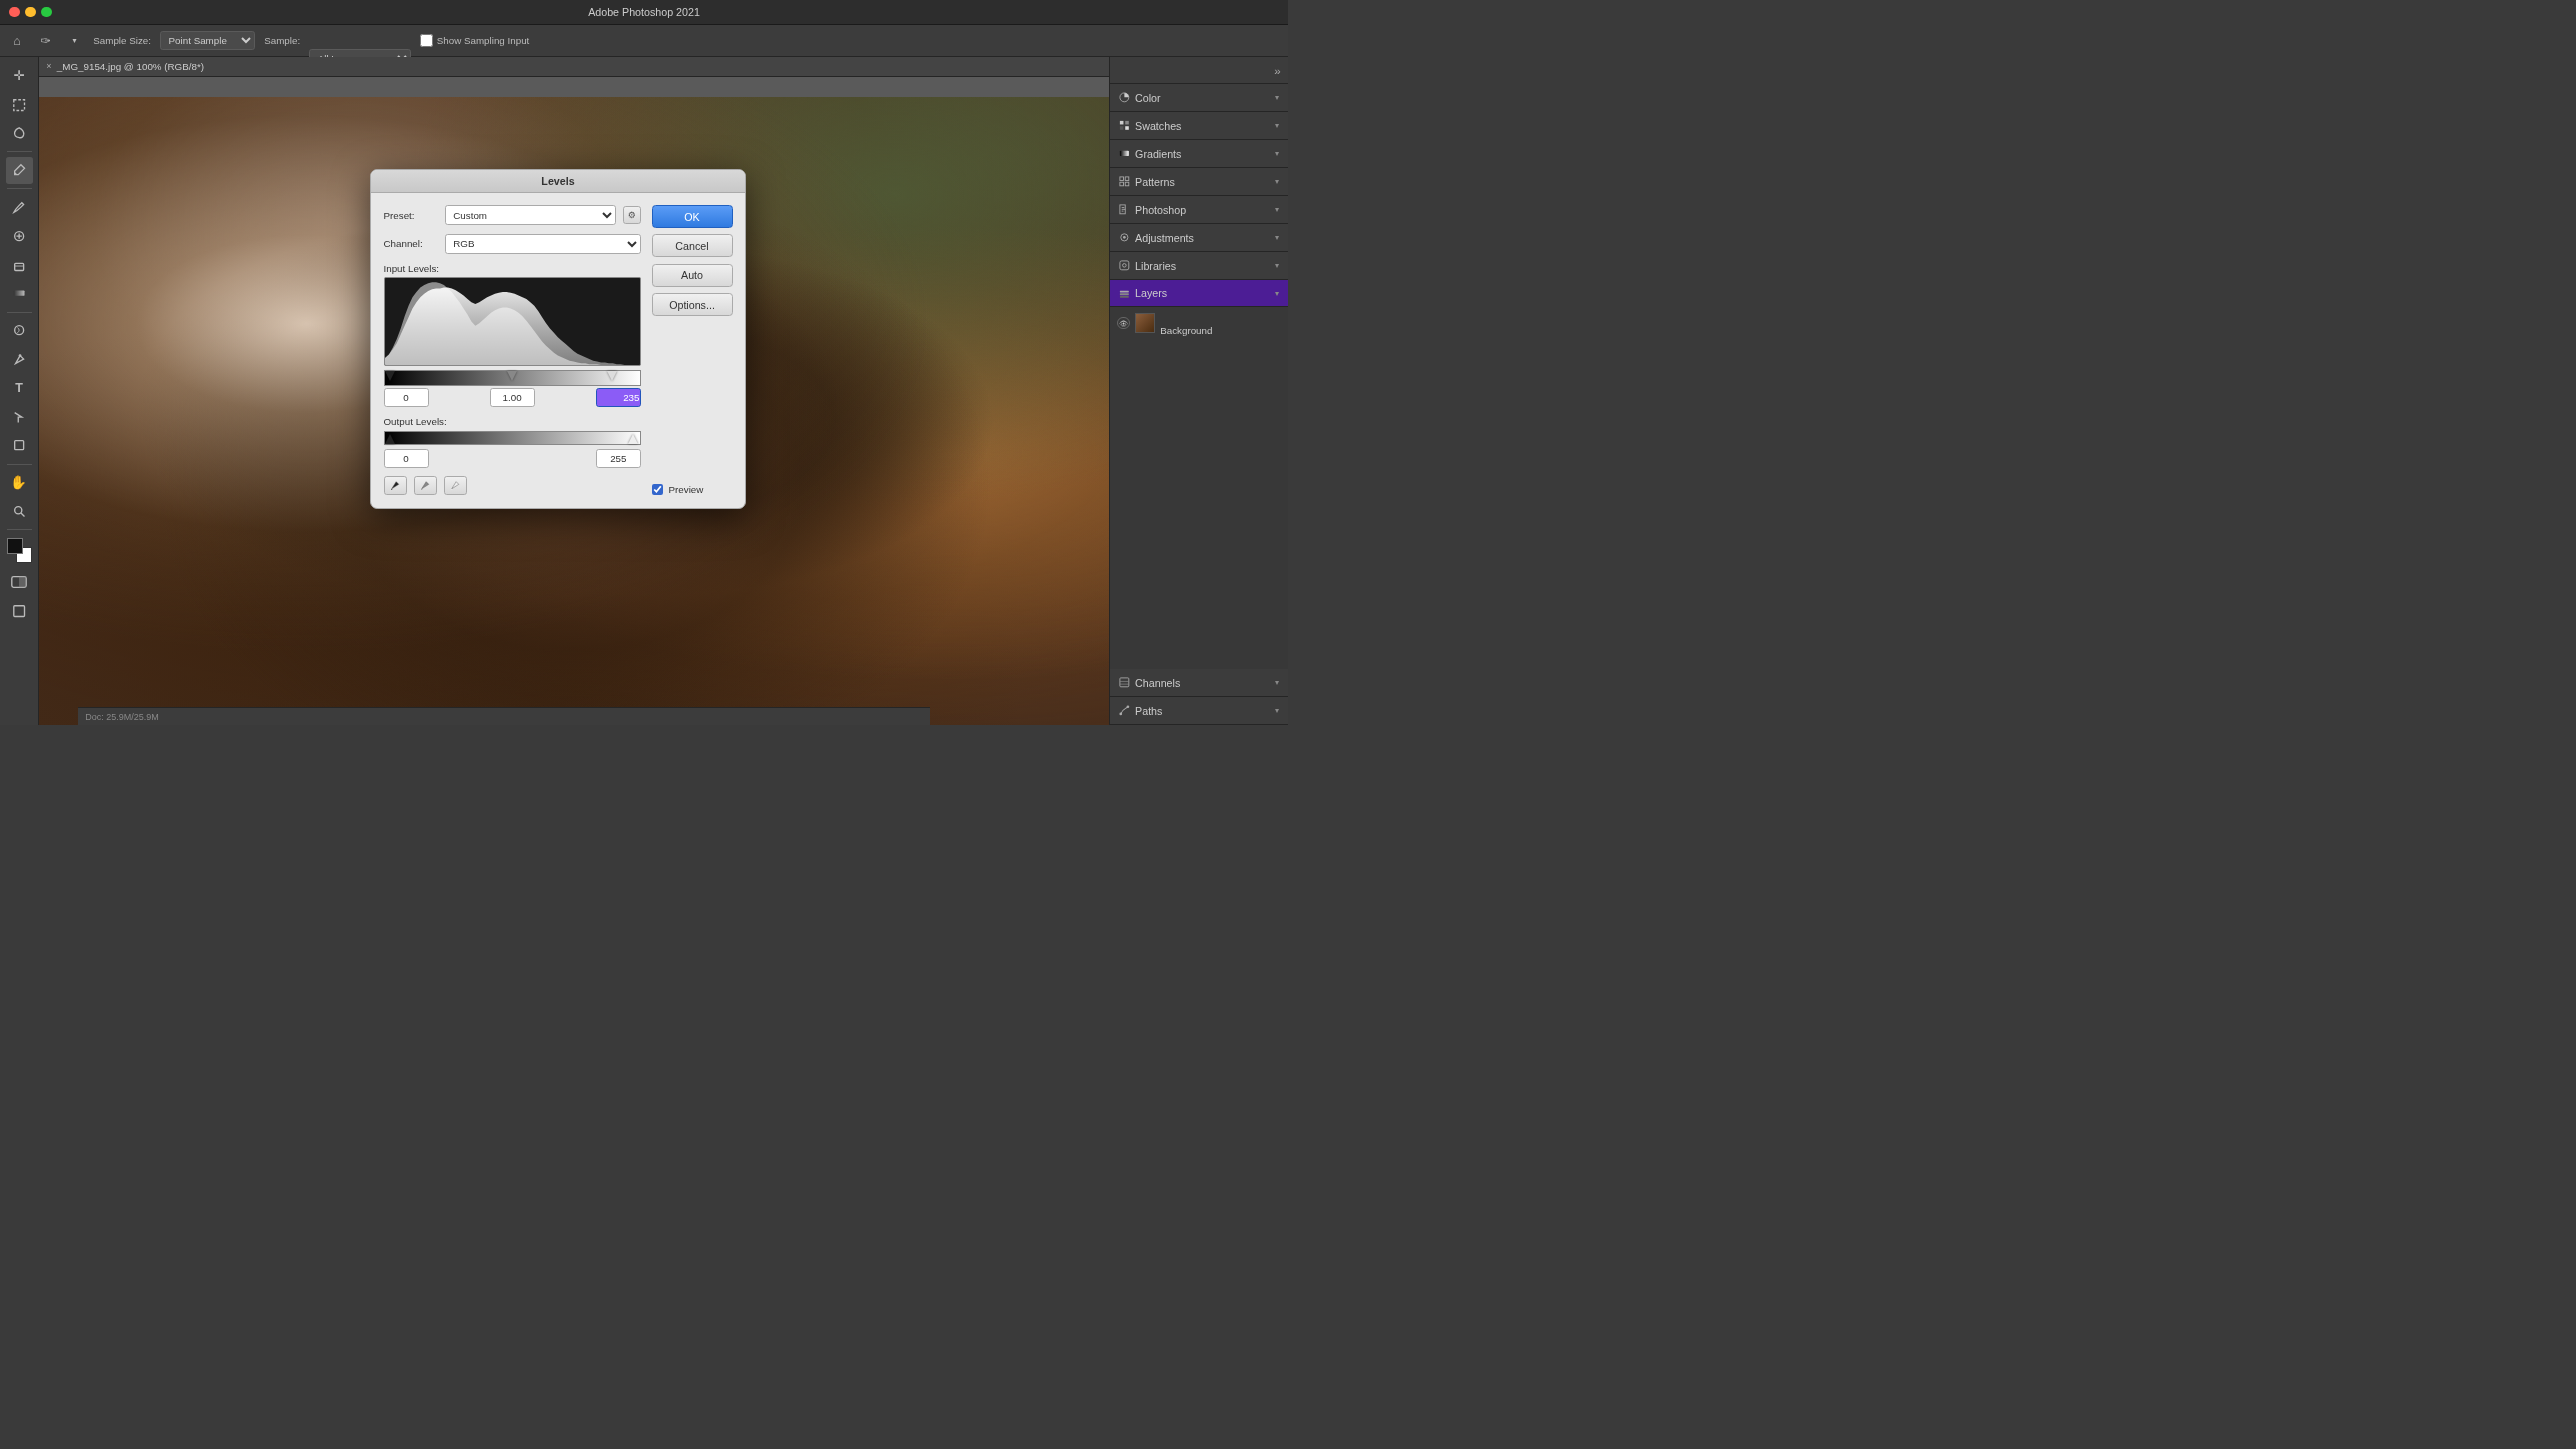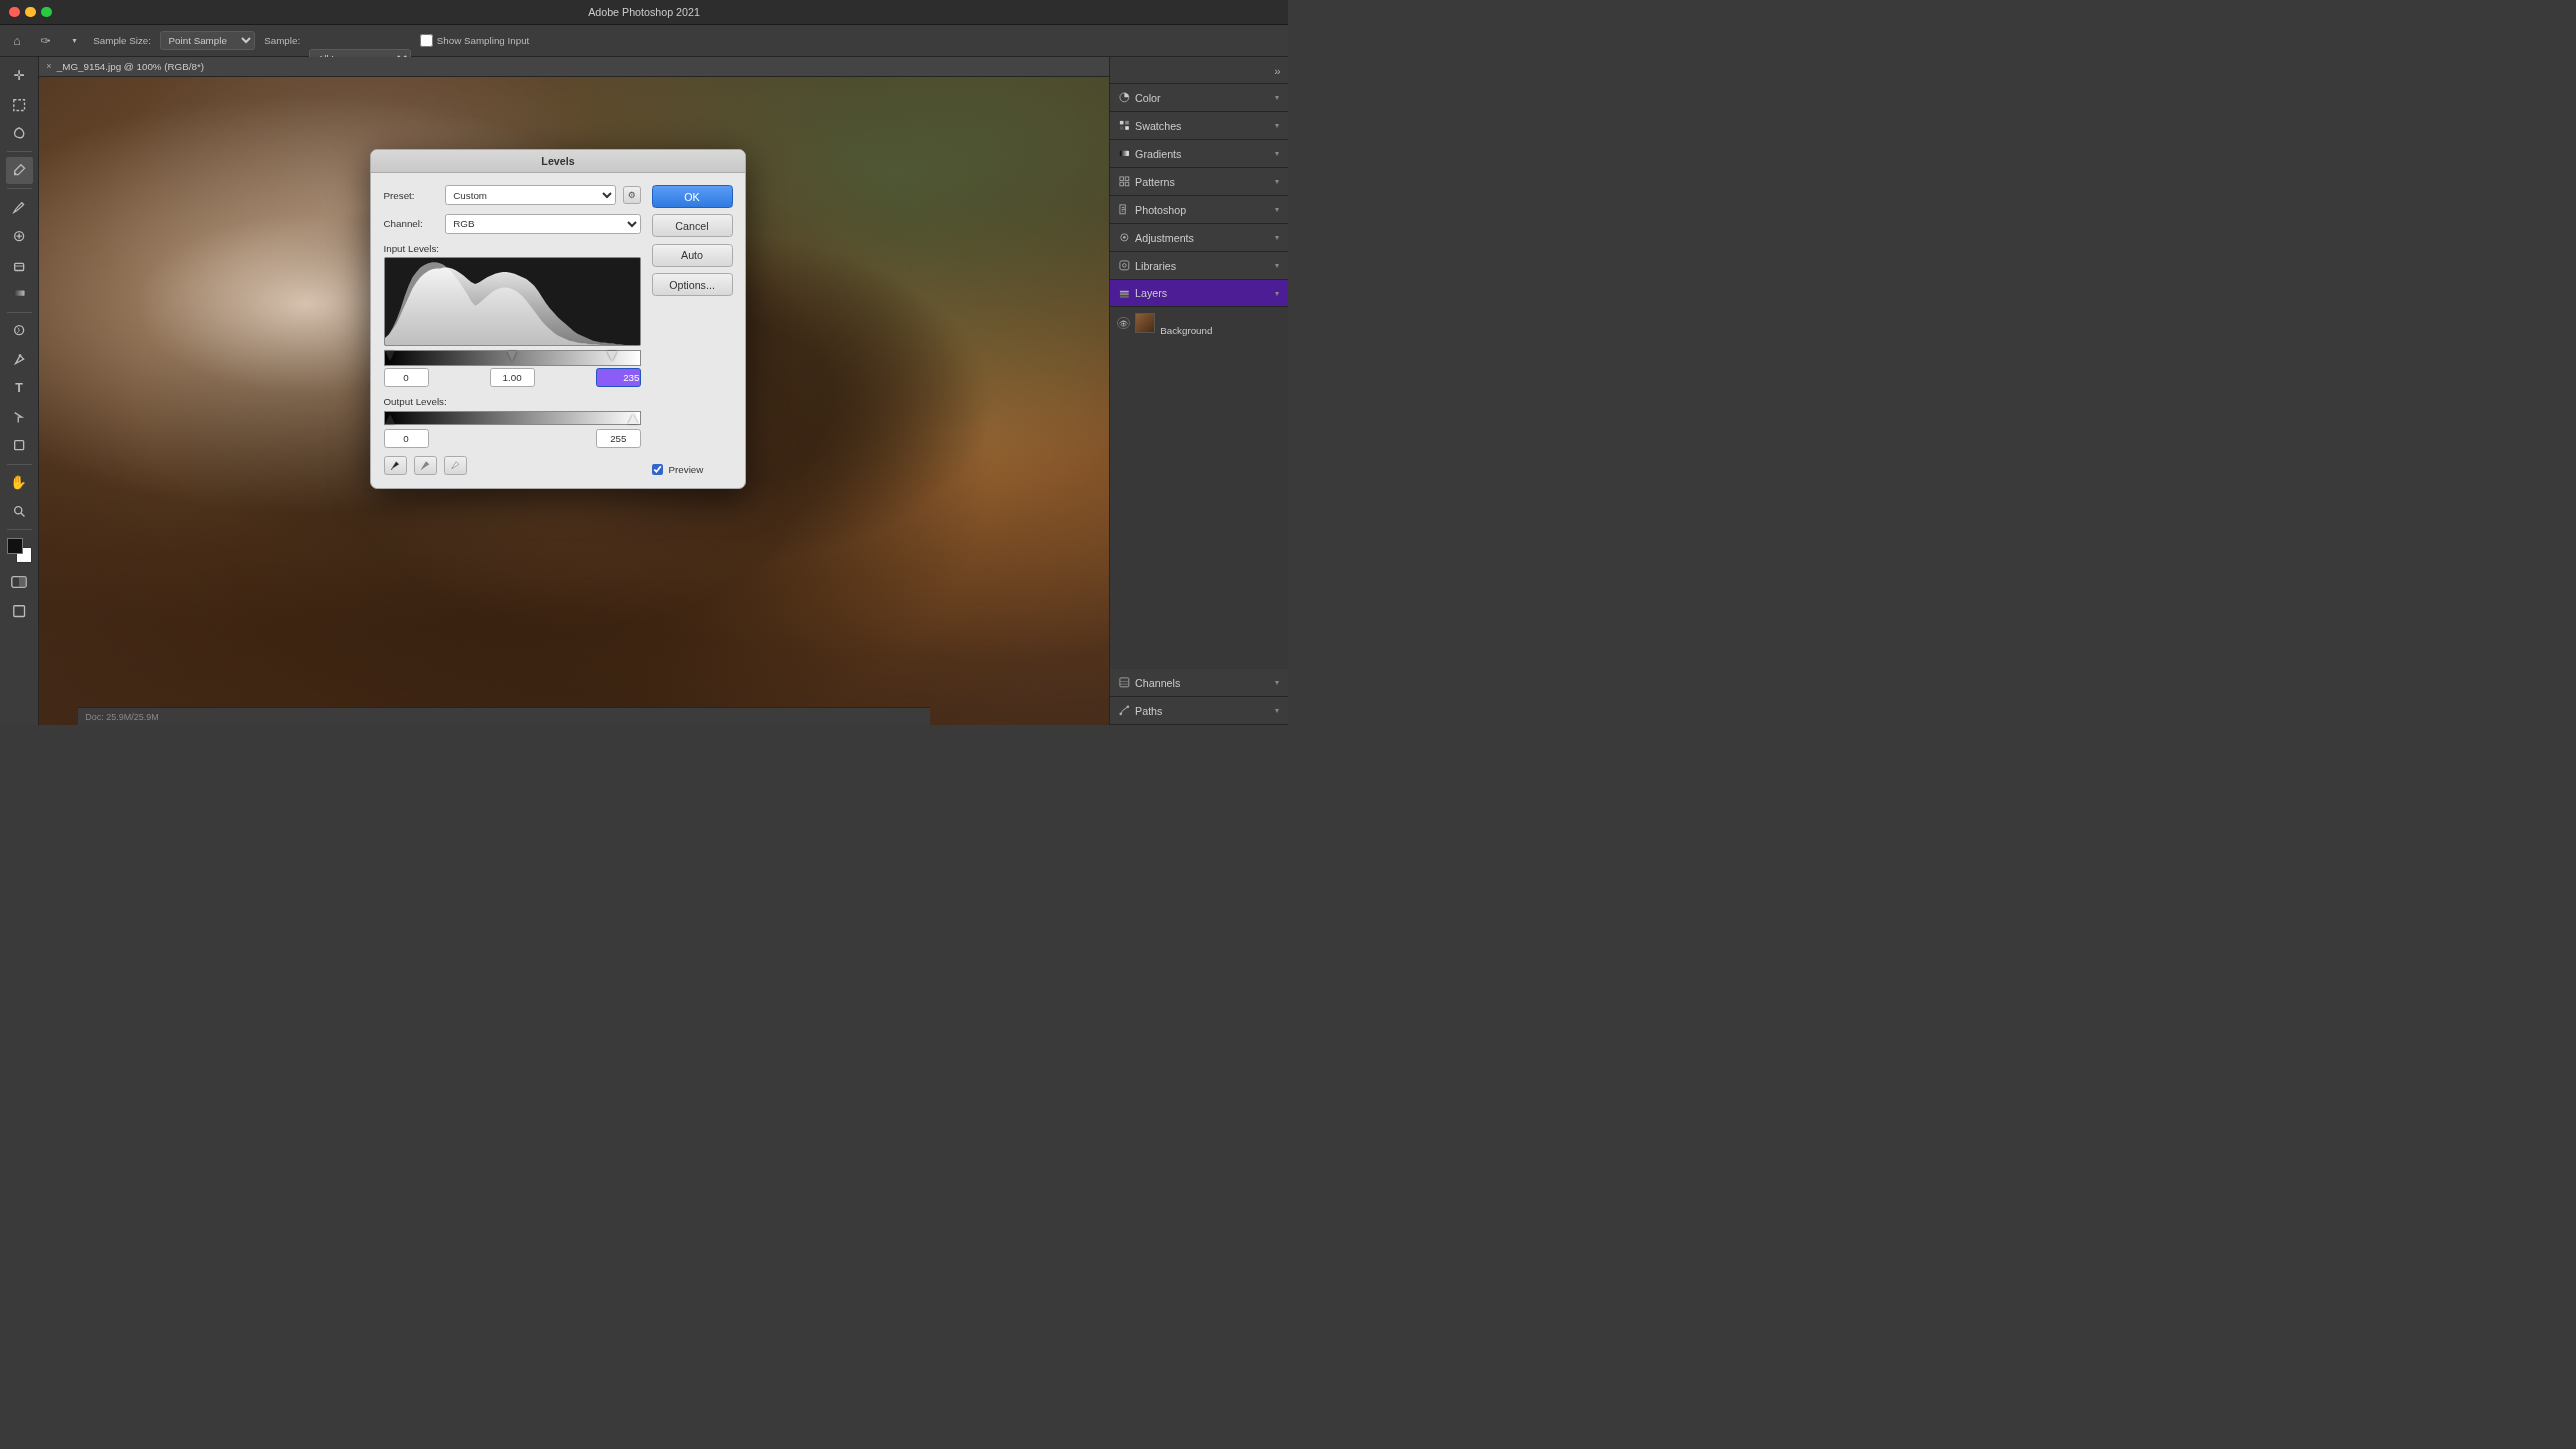--- a/index.html
+++ b/index.html
@@ -160,20 +160,21 @@
       cursor: pointer;
       color: #aaa;
       font-size: 9px;
     }
     #canvas-bg {
       width: 100%;
       height: calc(100% - 19.7px);
       background: #6a6a6a;
       position: relative;
       overflow: hidden;
+      margin-top: 20px;
     }
     
     #canvas-image {
       width: 100%;
       height: 100%;
       background:
         radial-gradient(ellipse at 40% 30%, #c8a87a 0%, #8b5e3c 20%, #5c3018 45%, #2a1a0e 70%, #1a0f08 100%),
         linear-gradient(135deg, #d4956a 0%, #8b4513 30%, #3d1c0a 60%, #1a0a04 100%);
       background-blend-mode: multiply;
       position: relative;

